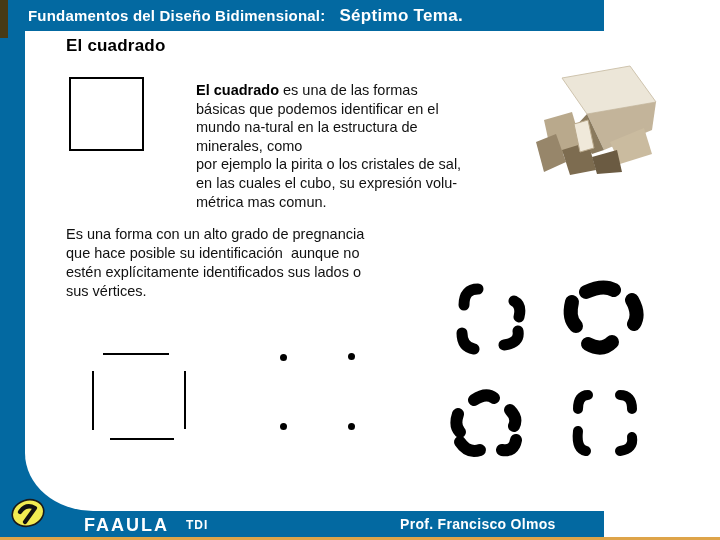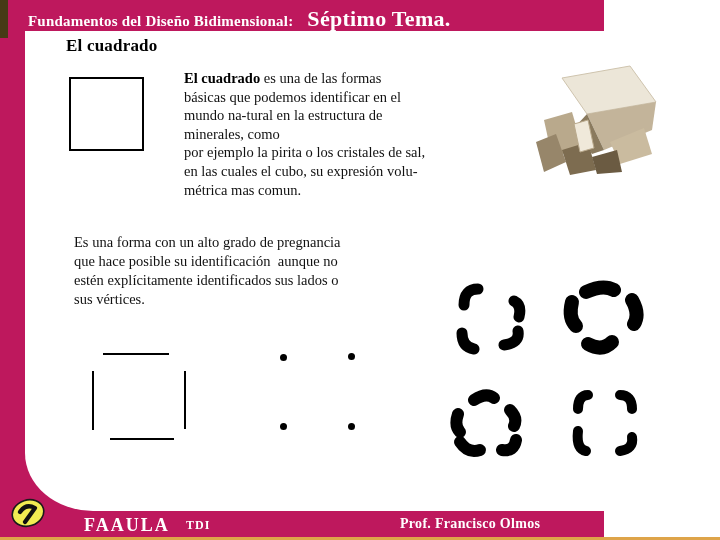--- a/index.html
+++ b/index.html
@@ -1,43 +1,43 @@
 <!DOCTYPE html>
 <html><head>
 <meta charset="utf-8">
 <style>
   html,body{margin:0;padding:0;}
   body{width:720px;height:540px;overflow:hidden;}
   .page{
     position:relative;width:604px;height:540px;
-    background:#be185d;
-    font-family:Liberation Serif, serif;
+    background:#0369a1;
+    font-family:Liberation Sans, sans-serif;
     color:#000;
   }
   .corner-sliver{position:absolute;left:0;top:0;width:8px;height:38px;background:#473A15;}
   .bottom-edge{position:absolute;left:0;top:537px;width:720px;height:3px;background:#DEA449;}
 
   .header{position:absolute;left:28px;top:6px;display:flex;align-items:baseline;gap:14px;white-space:nowrap;}
   .header .course{font-size:15px;font-weight:bold;color:#FFFFFF;letter-spacing:.2px;}
-  .header .lesson{font-size:22px;font-weight:bold;color:#FFFFFF;letter-spacing:.3px;}
+  .header .lesson{font-size:17px;font-weight:bold;color:#FFFFFF;letter-spacing:.3px;}
 
   .content{
     position:absolute;left:25px;top:31px;width:669px;height:480px;
     background:#FFFFFF;
     border-top-right-radius:80px 62px;
     border-bottom-left-radius:68px 58px;
   }
 
   .abs{position:absolute;}
   .heading{left:66px;top:36px;font-size:17px;font-weight:bold;letter-spacing:.2px;}
   .square-outline{left:69px;top:77px;width:71px;height:70px;border:2px solid #000;background:#fff;}
   .pre{white-space:pre-line;}
-  .intro{left:183px;top:68px;width:330px;margin:1px;font-size:14.5px;line-height:18.6px;color:#111;}
+  .intro{left:183px;top:68px;width:330px;margin:13px;font-size:14.5px;line-height:18.6px;color:#111;}
   .intro b{font-weight:bold;color:#000;}
-  .body-par{left:58px;top:217px;width:380px;margin:16px;font-size:14.5px;line-height:19px;color:#111;}
+  .body-par{left:58px;top:217px;width:380px;margin:8px;font-size:14.5px;line-height:19px;color:#111;}
 
   .pyrite{left:532px;top:62px;}
 
   .seg{background:#000;}
   .seg-top{left:103px;top:353px;width:66px;height:2px;}
   .seg-left{left:92px;top:371px;width:2px;height:59px;}
   .seg-right{left:184px;top:371px;width:2px;height:58px;}
   .seg-bottom{left:110px;top:438px;width:64px;height:2px;}
 
   .dot{width:7px;height:7px;border-radius:50%;background:#000;}

